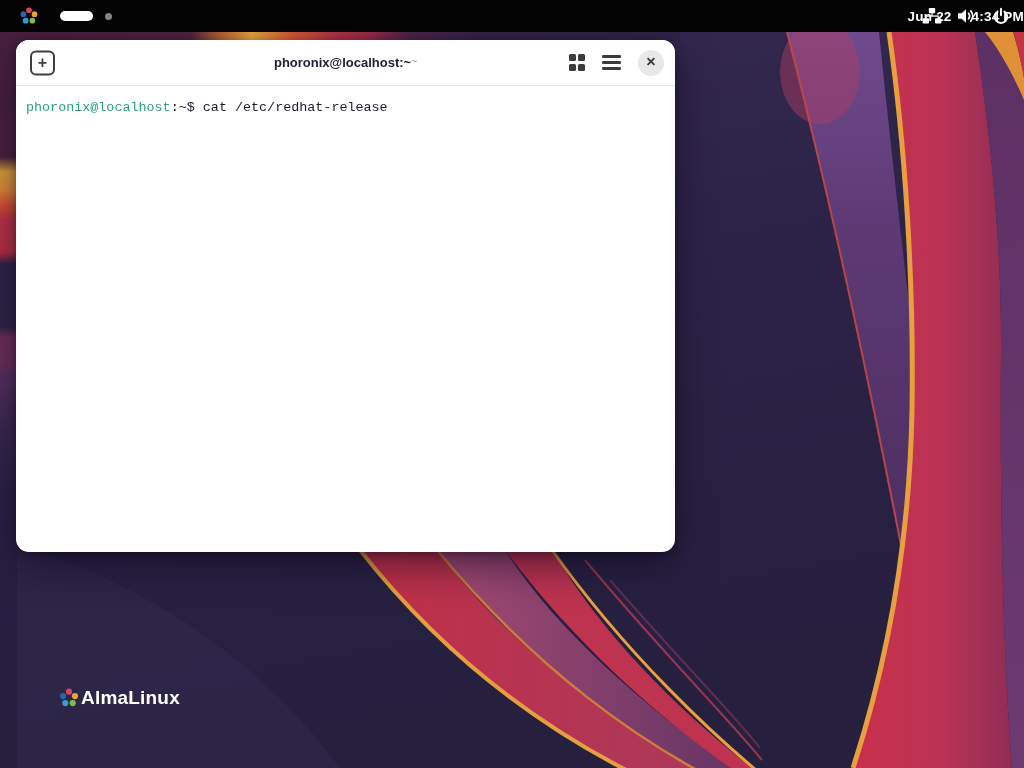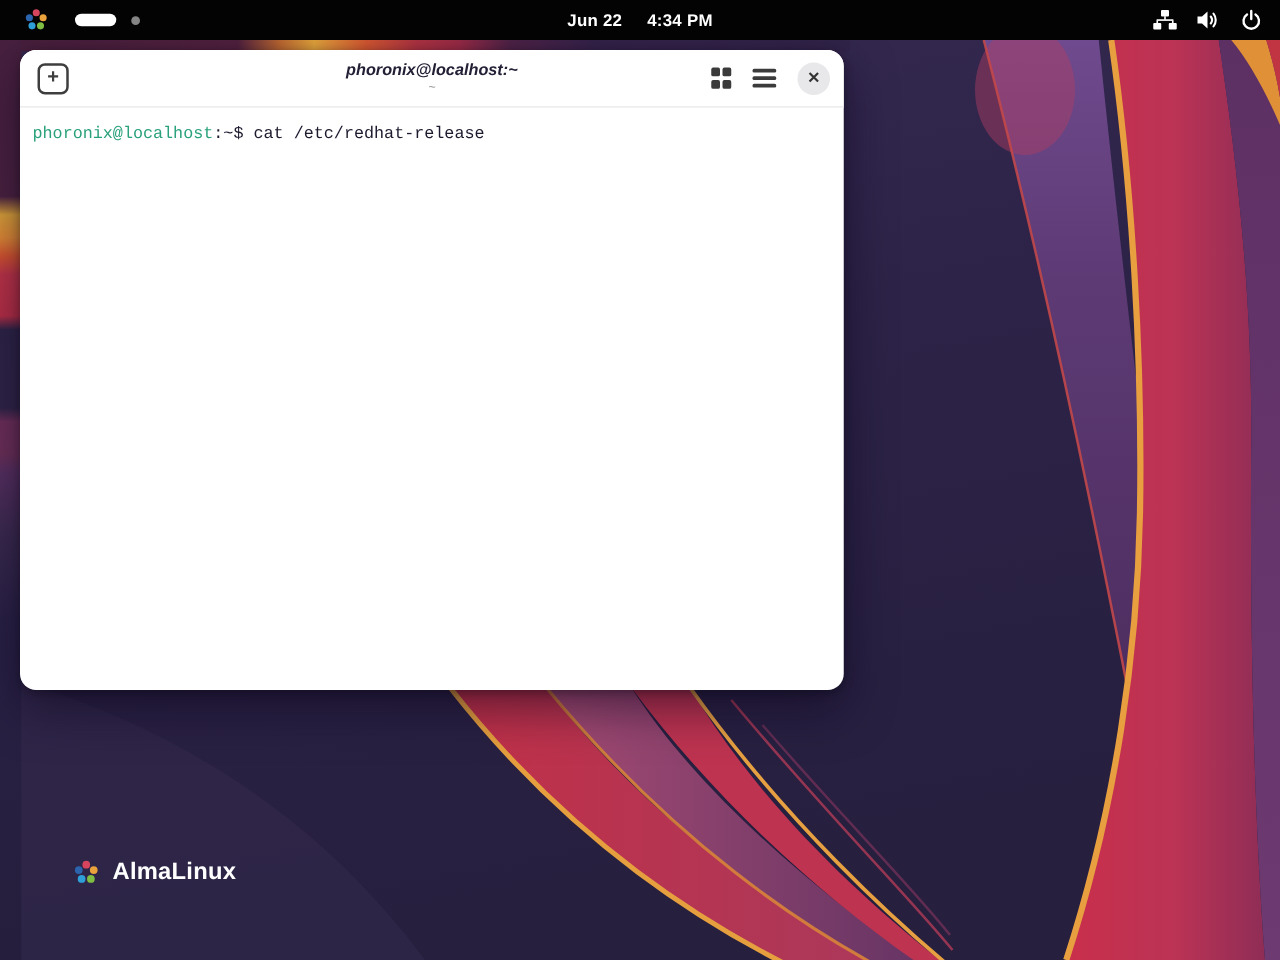--- a/index.html
+++ b/index.html
@@ -9,50 +9,50 @@
   
   .wallpaper{position:absolute;left:0;top:0;width:1024px;height:768px;z-index:0;}
 
   
   .topbar{position:absolute;left:0;top:0;width:1024px;height:32px;background:var(--topbar-bg,#030303);
           display:flex;align-items:center;z-index:10;}
   .topbar-left{display:flex;align-items:center;gap:0;padding-left:18px;}
   .tb-logo{width:22px;height:22px;display:block;}
   .ws-pill{width:33px;height:10px;border-radius:5px;background:#ffffff;margin-left:20px;}
   .ws-dot{width:7px;height:7px;border-radius:50%;background:#848484;margin-left:12px;}
-  .topbar-center{position:absolute;left:0;right:0;top:0;height:32px;display:flex;align-items:center;justify-content:center;
+  .topbar-center{position:absolute;left:0;right:0;top:0;height:32px;display:flex;align-items:center;justify-content:flex-end;
                  gap:20px;color:#fff;font-size:13.5px;font-weight:700;letter-spacing:.2px;pointer-events:none;}
   .topbar-right{margin-left:auto;display:flex;align-items:center;gap:15px;padding-right:14px;}
   .tb-ico{display:flex;align-items:center;justify-content:center;}
 
   
   .terminal-window{position:absolute;left:16px;top:40px;width:659px;height:512px;background:#ffffff;border-radius:13px;
                    box-shadow:0 14px 38px rgba(12,6,30,.55),0 2px 8px rgba(0,0,0,.3);z-index:5;display:flex;flex-direction:column;overflow:hidden;}
   .titlebar{position:relative;height:45px;flex:0 0 45px;display:flex;align-items:center;border-bottom:1px solid #e7e7e5;background:#ffffff;}
   .new-tab-btn{position:absolute;left:14px;top:50%;transform:translateY(-50%);width:21px;height:21px;border:2.2px solid #3e3e3e;border-radius:6px;
                display:flex;align-items:center;justify-content:center;font-size:16px;font-weight:700;color:#3e3e3e;line-height:1;}
-  .title-block{flex:1;display:flex;flex-direction:column;align-items:center;justify-content:center;min-width:0;font-style:italic;}
+  .title-block{flex:1;display:flex;flex-direction:row;justify-content:center;min-width:0;}
   .win-title{font-size:13px;font-weight:700;color:#232036;line-height:16px;}
   .win-subtitle{font-size:10px;color:#9b9b9b;line-height:12px;margin-top:1px;}
   .titlebar-right{position:absolute;right:11px;top:0;height:45px;display:flex;align-items:center;gap:17px;}
   .grid-icon{display:grid;grid-template-columns:7px 7px;grid-gap:2.5px;}
   .grid-icon i{display:block;width:7px;height:7px;background:#3b3b3b;border-radius:1.5px;}
   .burger-icon{display:flex;flex-direction:column;gap:3.6px;}
   .burger-icon i{display:block;width:19px;height:2.6px;background:#3b3b3b;border-radius:1.3px;}
   .close-btn{width:26px;height:26px;border-radius:50%;background:var(--close-bg,#e8e8ea);display:flex;align-items:center;justify-content:center;
              font-size:12.5px;color:#333;font-weight:700;line-height:1;}
 
   .terminal-body{flex:1;padding:12px 10px 0 10px;font-family:Liberation Mono, monospace;font-size:13.4px;line-height:19px;
                  color:var(--term-fg,#1c1a2e);cursor:text;}
   .term-line{white-space:pre;}
   .prompt{color:var(--prompt-green,#2aa17c);}
   .cursor{display:inline-block;width:9px;height:15px;border:2px solid var(--term-fg,#1c1a2e);vertical-align:-3px;margin-left:1px;}
 
   
-  .brand{position:absolute;left:57px;top:686px;display:flex;align-items:center;gap:9px;z-index:2;}
+  .brand{position:absolute;left:57px;top:686px;display:flex;align-items:center;z-index:2;}
   .brand-logo{width:24px;height:24px;display:block;}
   .brand-text{color:#ffffff;font-size:19px;font-weight:700;letter-spacing:.2px;}
 </style>
 </head>
 <body>
 
 <div class="screen">
 
   <svg class="wallpaper" width="1024" height="768" viewBox="0 0 1024 768" preserveAspectRatio="none" aria-hidden="true">
     <defs>

